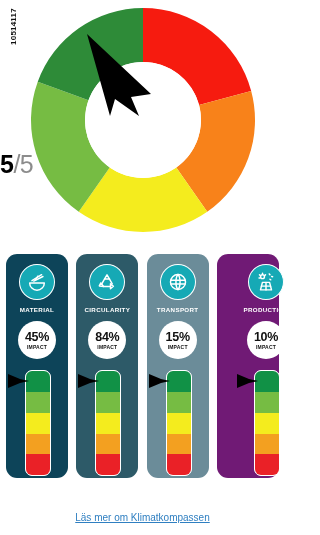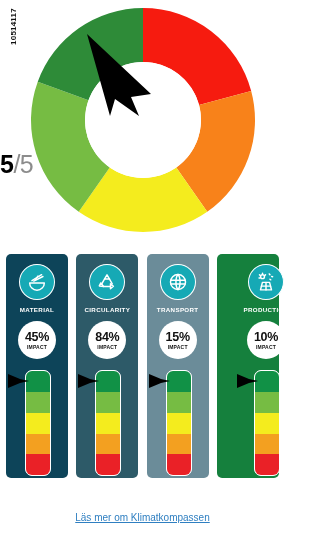--- a/index.html
+++ b/index.html
@@ -80,21 +80,21 @@
     width: 285px;
     height: 226px;
     display: flex;
     justify-content: space-between;
     padding: 0 6px;
     box-sizing: border-box;
   }
   .card {
     width: 62px;
     height: 224px;
-    border-radius: 5px;
+    border-radius: 11px;
     position: relative;
     display: flex;
     flex-direction: column;
     align-items: center;
     box-sizing: border-box;
   }
 
   .card-icon {
     margin-top: 10px;
     width: 36px;
@@ -299,21 +299,21 @@
           <div class="seg" style="background:#76bc43"></div>
           <div class="seg" style="background:#f4ec1e"></div>
           <div class="seg" style="background:#f3a020"></div>
           <div class="seg" style="background:#ea2127"></div>
         </div>
          <svg class="gauge-arrow" style="top:1.5999999999999996px" viewBox="0 0 30 18">
            <path d="M1 2 L1 16 L13 11 L22 9 L13 7 Z" fill="#000000"></path>
          </svg>
        </div>
     </div>
-    <div class="card" style="background: #15803d; padding-left: 36px;">
+    <div class="card" style="background: #701a75; padding-left: 36px;">
       <div class="card-icon">
         <svg width="22" height="22" viewBox="0 0 24 24">
         <circle fill="none" stroke="#ffffff" stroke-width="1.6" stroke-linecap="round" stroke-linejoin="round" cx="8.2" cy="6.2" r="2.1"></circle>
         <path fill="none" stroke="#ffffff" stroke-width="1.6" stroke-linecap="round" stroke-linejoin="round" d="M8.2 2.4 v1.1 M4.9 4 l.8 .8 M11.5 4 l-.8 .8 M4.4 7.6 h1 M15.6 3.2 l.7 .9 M18.2 6 l1 .2 M16.3 9 l.9 .6"></path>
         <path fill="none" stroke="#ffffff" stroke-width="1.6" stroke-linecap="round" stroke-linejoin="round" d="M6 20.6 h12 l-2.1 -8.2 H8.1 z"></path>
         <path fill="none" stroke="#ffffff" stroke-width="1.6" stroke-linecap="round" stroke-linejoin="round" d="M7 16.5 h10"></path>
         <path fill="none" stroke="#ffffff" stroke-width="1.6" stroke-linecap="round" stroke-linejoin="round" d="M12 12.4 v8.2"></path>
       </svg>
       </div>
        <div class="card-label">PRODUCTION</div>

